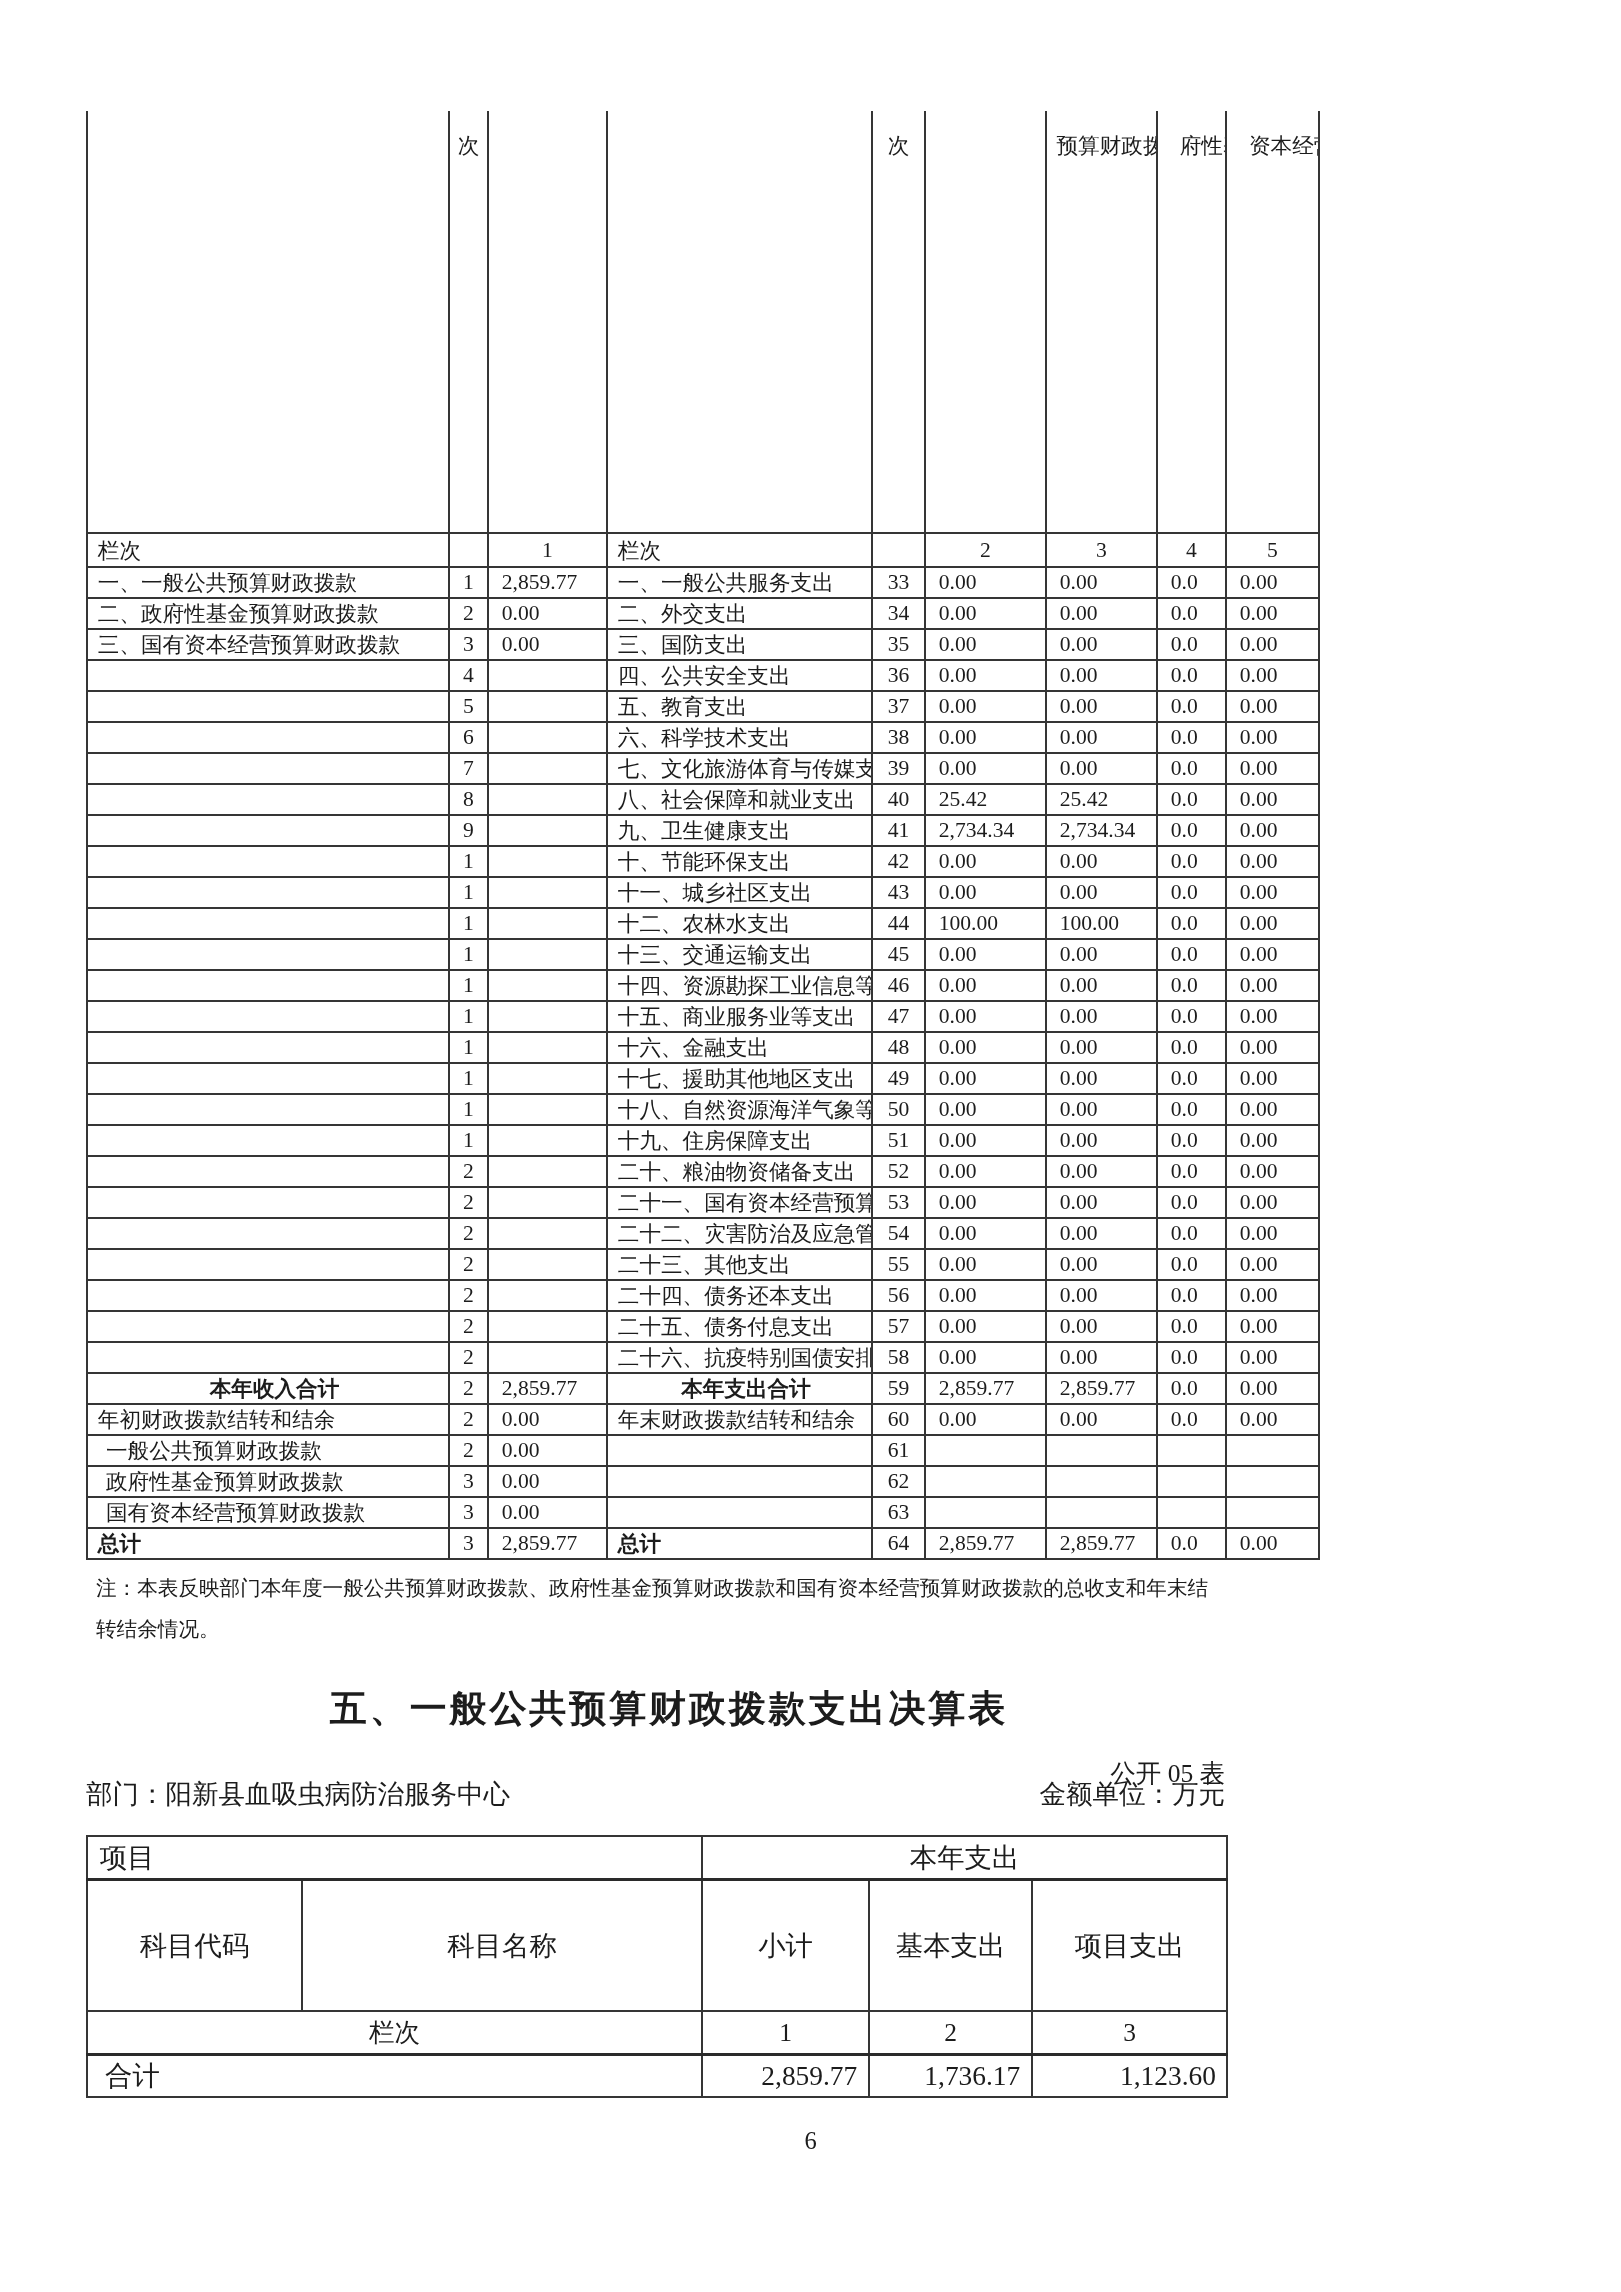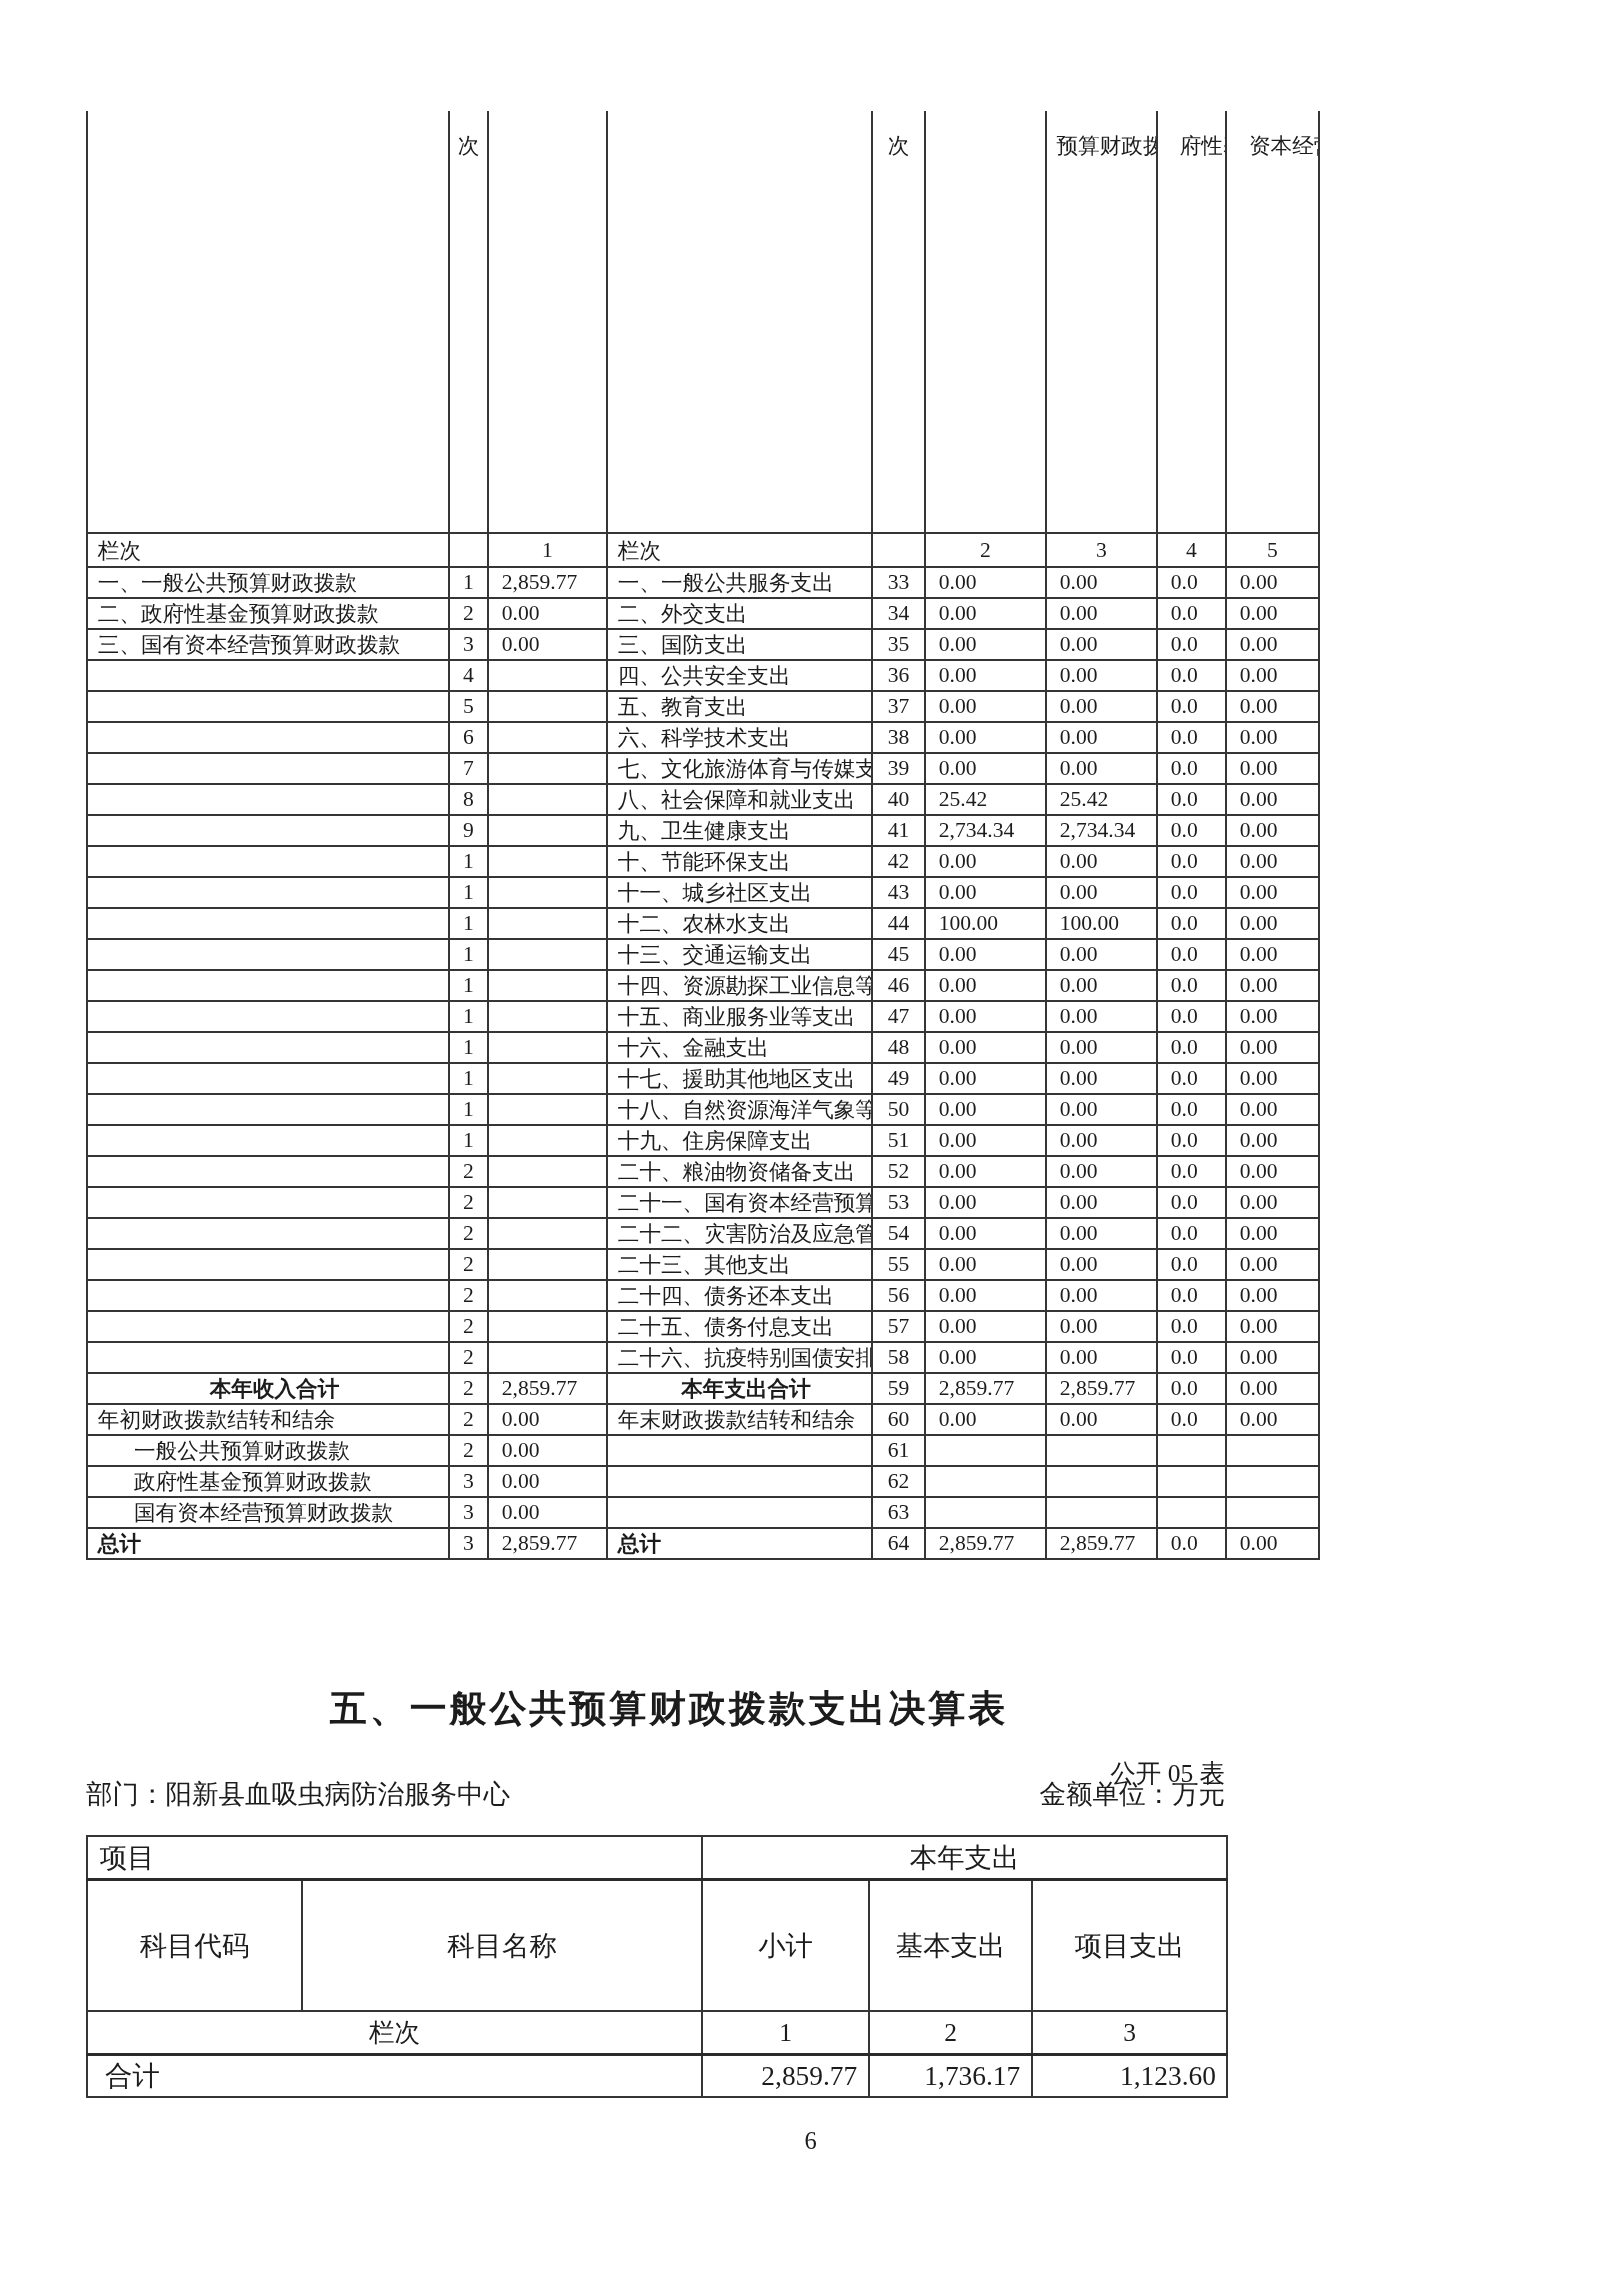--- a/index.html
+++ b/index.html
@@ -17,21 +17,21 @@
     white-space:nowrap; overflow:hidden; vertical-align:middle;
   }
   .t4 tr.hdr td { border-top:none; height:421px; vertical-align:top; }
   .t4 tr.lanci td { height:32px; }
   .t4 tr.d td { height:28px; }
   .vt { margin:13.7px auto 0; line-height:42px; text-align:center; word-break:break-all; }
   .vt1 { width:23.5px; }
   .vt2 { width:47px; }
   .vt4 { width:90px; }
   .t4 .lab { text-align:left; padding-left:9.8px; }
-  .t4 .lab.indent { padding-left:46px; }
+  .t4 .lab.indent { padding-left:18px; }
   .t4 .lab.total { text-align:center; font-weight:bold; padding-left:13px; }
   .t4 .lab.grand { font-weight:bold; }
   .t4 .cnum { text-align:center; }
   .t4 .val { text-align:left; padding-left:12.7px; }
 
   
   .note { position:absolute; left:96px; top:1568px; width:1225px; font-size:20.6px; line-height:41px; }
   .sec-title {
     position:absolute; left:86px; top:1684px; width:1166px; text-align:center;
     font-family:"Liberation Sans","DejaVu Sans",sans-serif; font-weight:700;
@@ -457,20 +457,24 @@
           <td class="lab grand">总计</td>
           <td class="cnum">64</td>
           <td class="val">2,859.77</td>
           <td class="val">2,859.77</td>
           <td class="val">0.0</td>
           <td class="val">0.00</td>
         </tr>
       </tbody>
   </table>
 
+  <div class="note">
+    <div>注：本表反映部门本年度一般公共预算财政拨款、政府性基金预算财政拨款和国有资本经营预算财政拨款的总收支和年末结</div>
+    <div>转结余情况。</div>
+  </div>
 
   <div class="sec-title">五、一般公共预算财政拨款支出决算表</div>
   <div class="form-code">公开 05 表</div>
 
   <div class="meta">
     <span>部门：阳新县血吸虫病防治服务中心</span>
     <span>金额单位：万元</span>
   </div>
 
   <table class="t5">

